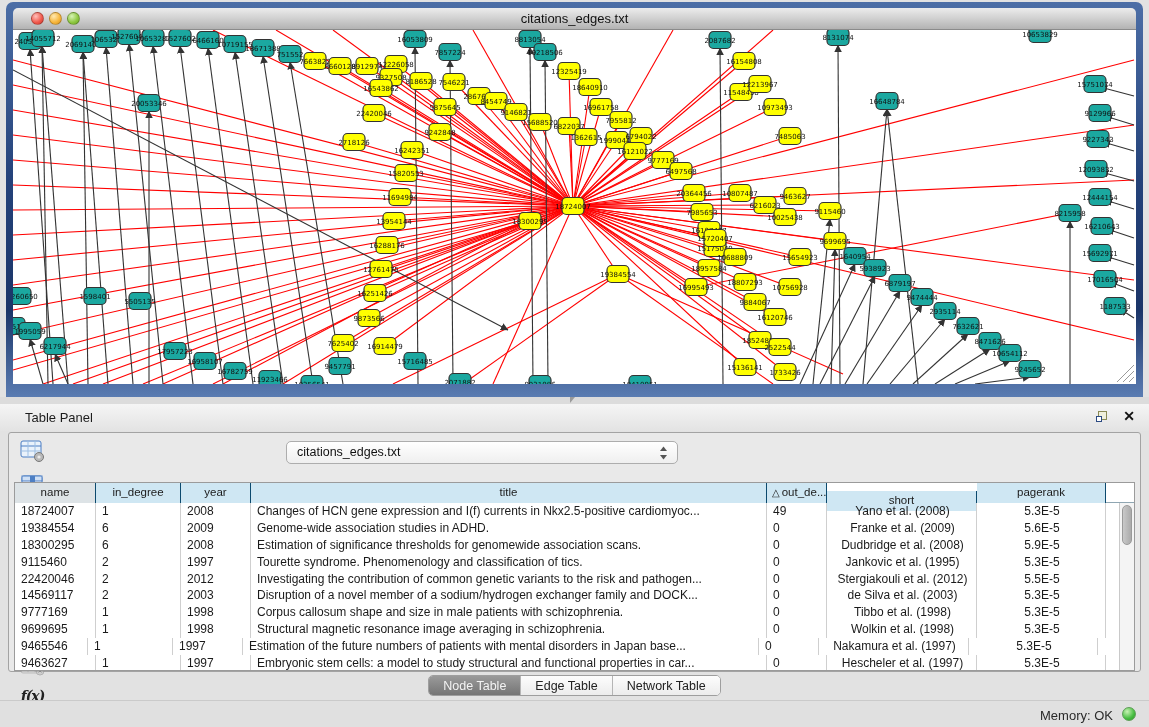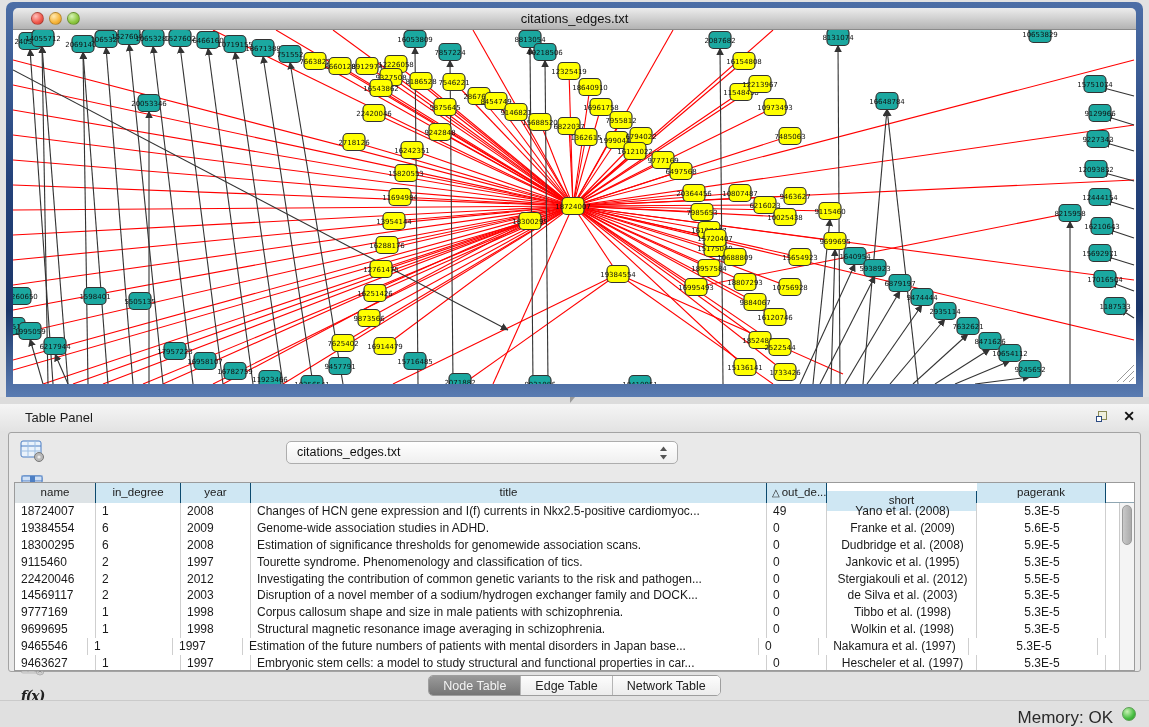--- a/index.html
+++ b/index.html
@@ -80,21 +80,21 @@
   .tabset { display:inline-flex; height:21px; border:1px solid #9e9e9e; border-radius:5px;
     overflow:hidden; background:#fdfdfd; }
   .tab { font-size:12.5px; line-height:20px; padding:0 14px; color:#222;
     background:linear-gradient(#fdfdfd,#ececec); border-right:1px solid #b5b5b5; cursor:pointer; }
   .tab:last-child { border-right:none; }
   .tab.sel { background:linear-gradient(#9a9a9a,#757575); color:#f3f3f3; }
 
   
   #statusbar { position:absolute; left:0; top:700px; width:1149px; height:27px;
     background:#e0e0e0; border-top:1px solid #cacaca; }
-  #statusbar .mem { position:absolute; right:36px; top:7px; font-size:17px; color:#2a2a2a; }
+  #statusbar .mem { position:absolute; right:36px; top:7px; font-size:13px; color:#2a2a2a; }
   #mem-orb { position:absolute; right:13px; top:6px; width:14px; height:14px; border-radius:50%;
     border:1px solid #5c9e55; cursor:pointer;
     background:radial-gradient(circle at 35% 30%,#c8f2b4,#46bd40 60%,#2b9327); }
 </style>
 </head>
 <body>
 
 <div id="net-window">
   <div id="titlebar">
     <span class="tl red"></span>

